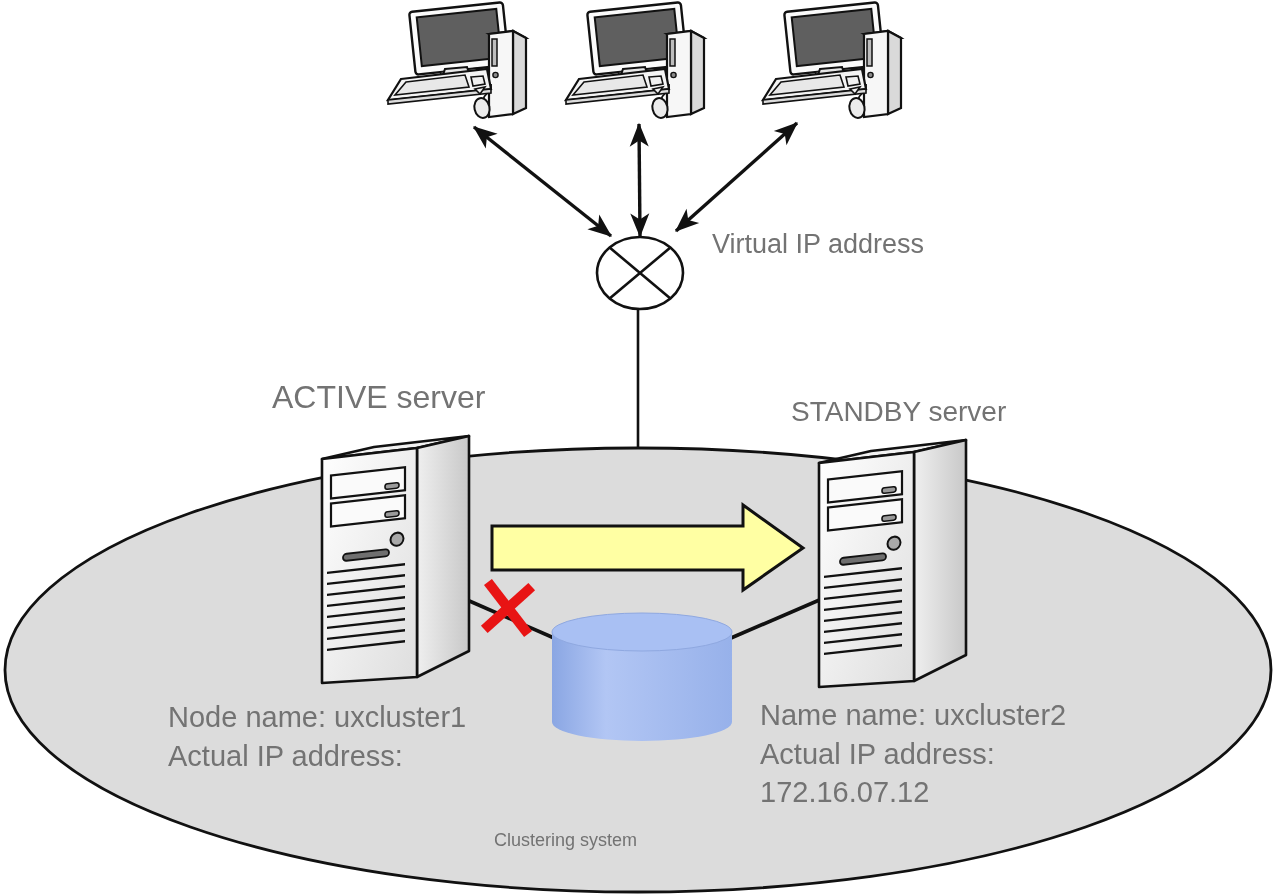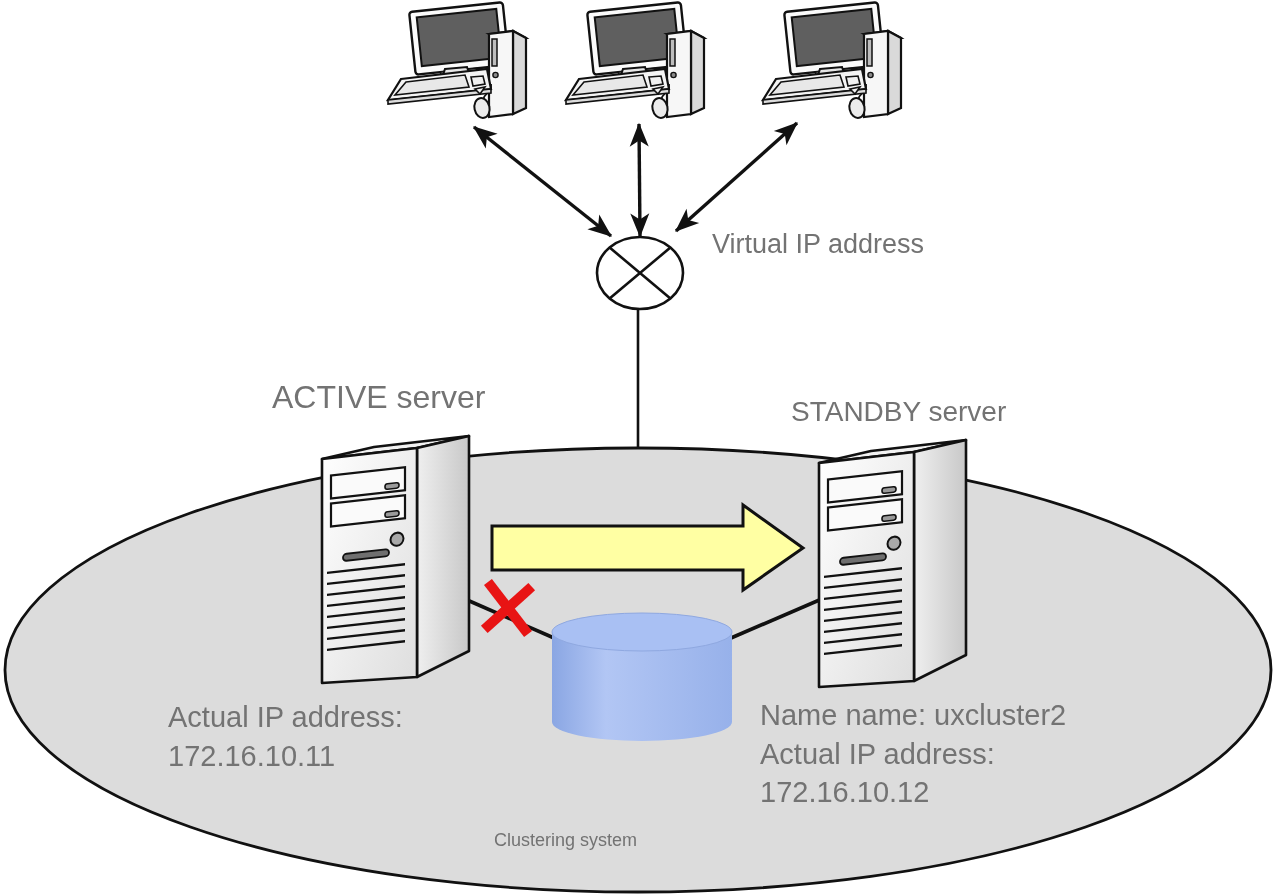--- a/index.html
+++ b/index.html
@@ -127,23 +127,23 @@
 
 <div class="lbl vip">
   <div>Virtual IP address</div>
 </div>
 
 <div class="lbl active-lbl">ACTIVE server</div>
 
 <div class="lbl standby-lbl">STANDBY server</div>
 
 <div class="lbl node-block node1">
+  <div>Node name: uxcluster1</div>
   <div>Actual IP address:</div>
-  <div>172.16.10.11</div>
 </div>
 
 <div class="lbl node-block node2">
   <div>Name name: uxcluster2</div>
   <div>Actual IP address:</div>
-  <div>172.16.10.12</div>
+  <div>172.16.07.12</div>
 </div>
 
 <div class="lbl cluster-lbl">Clustering system</div>
 
 </body></html>

